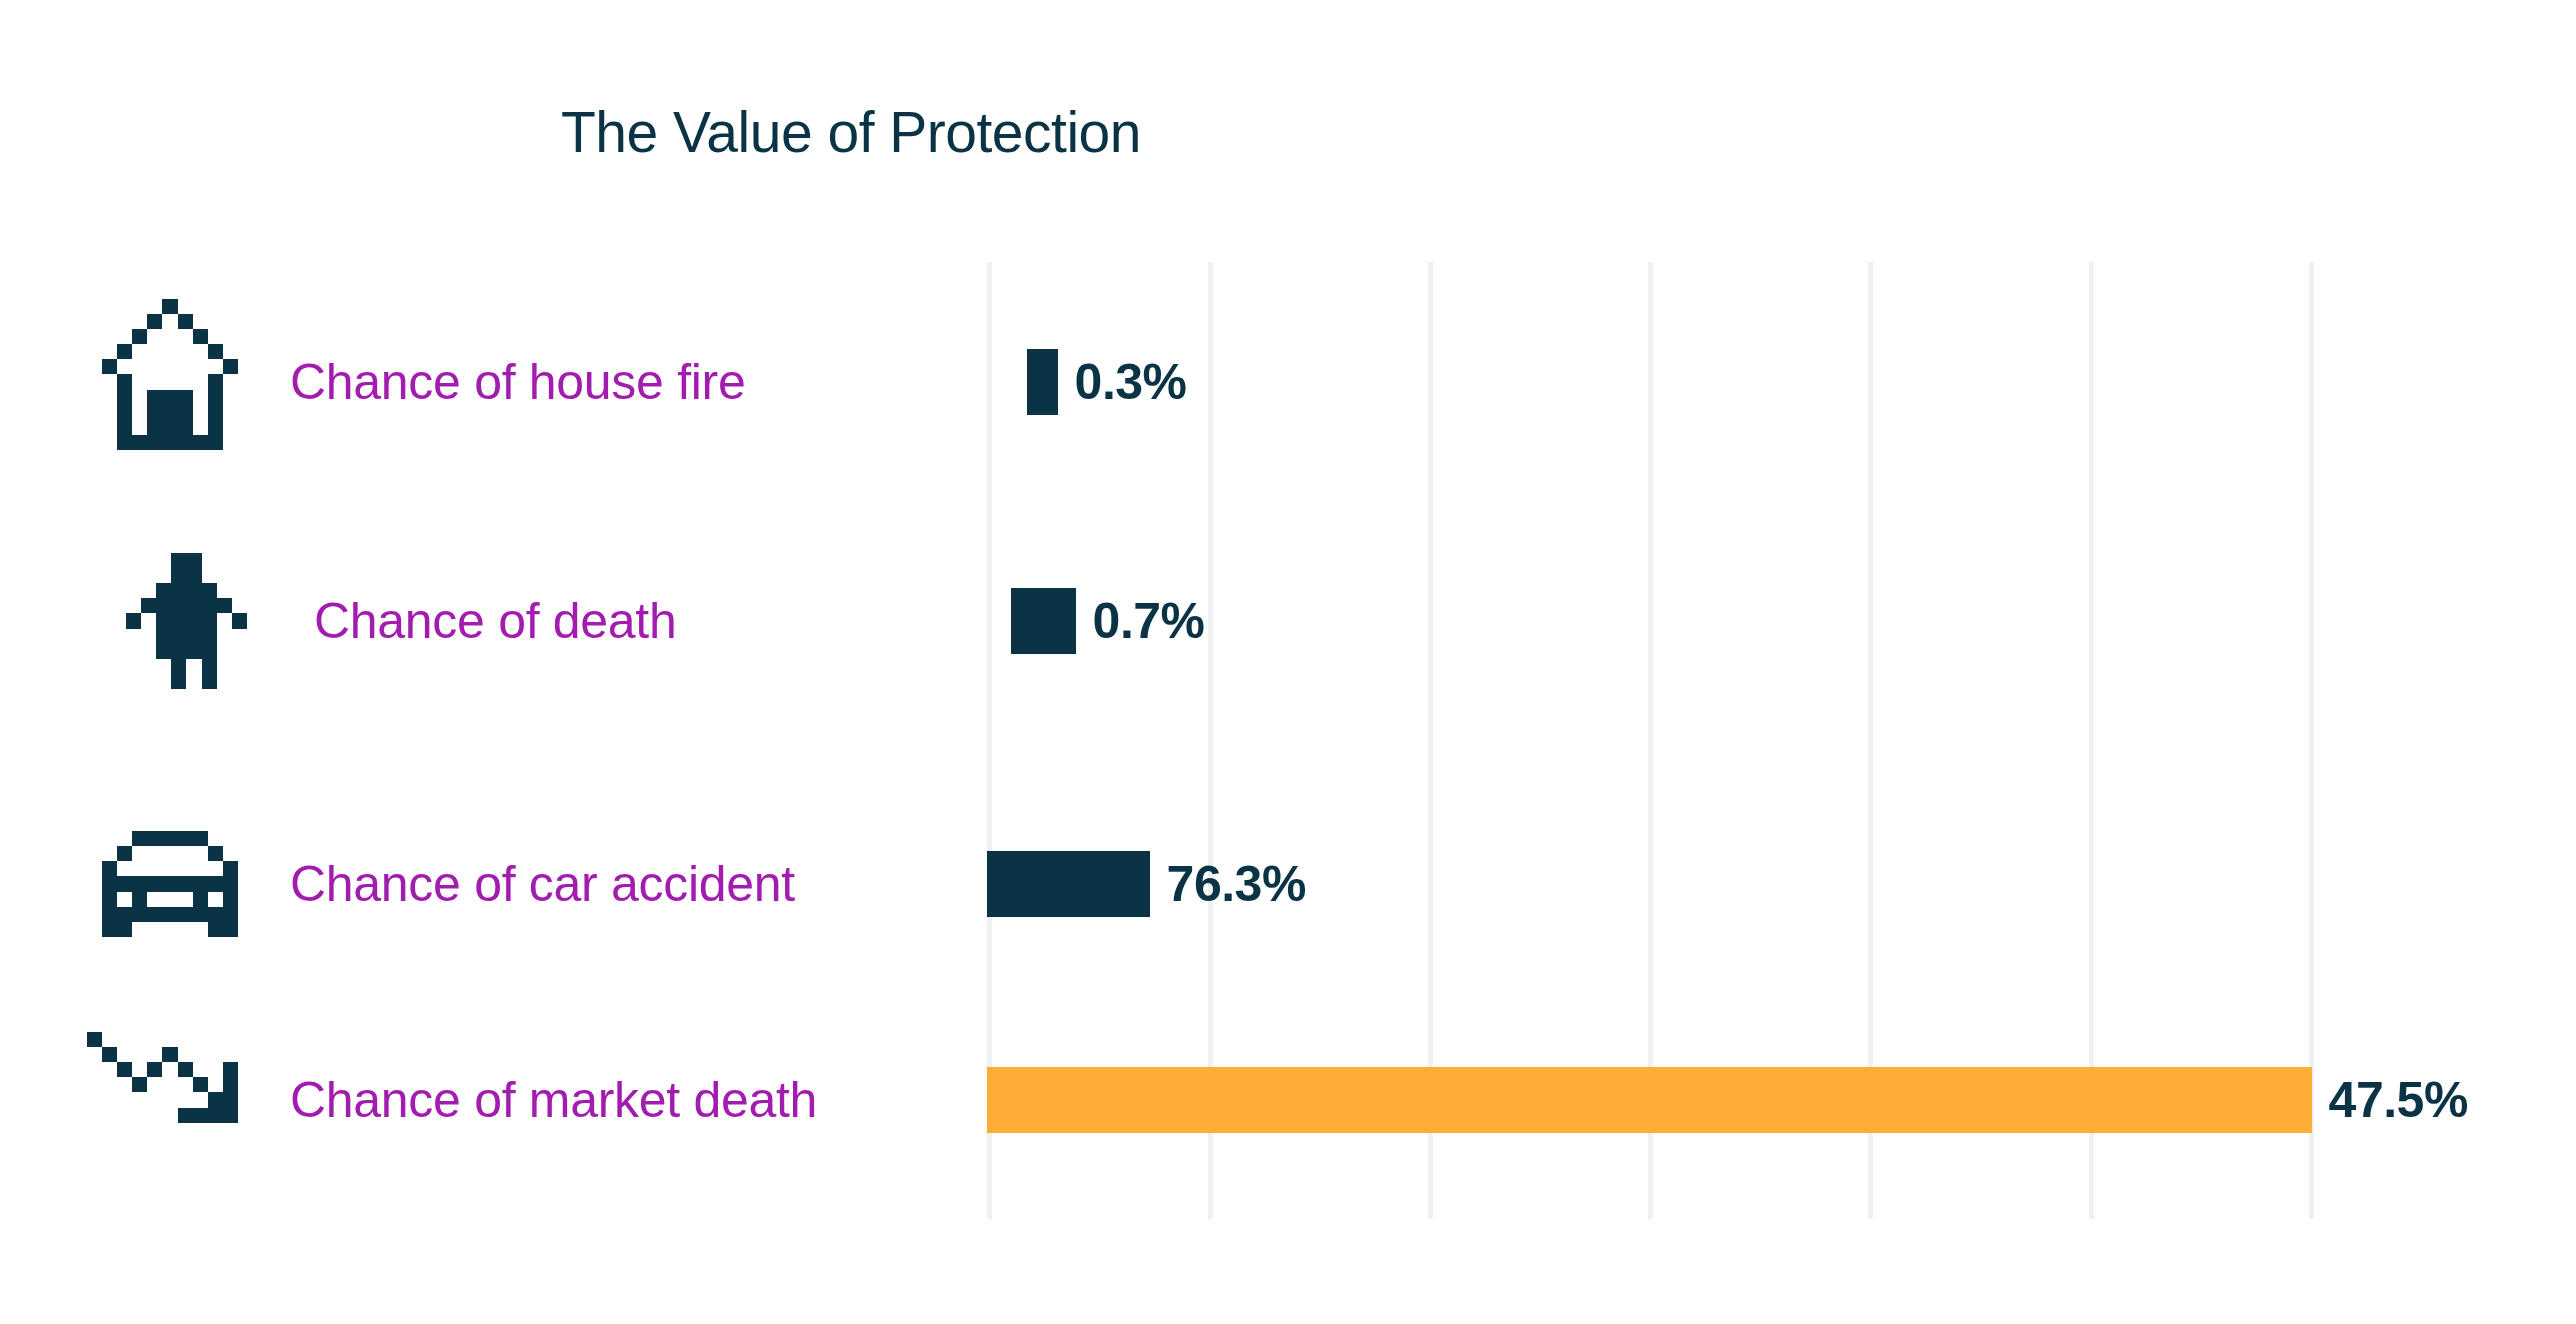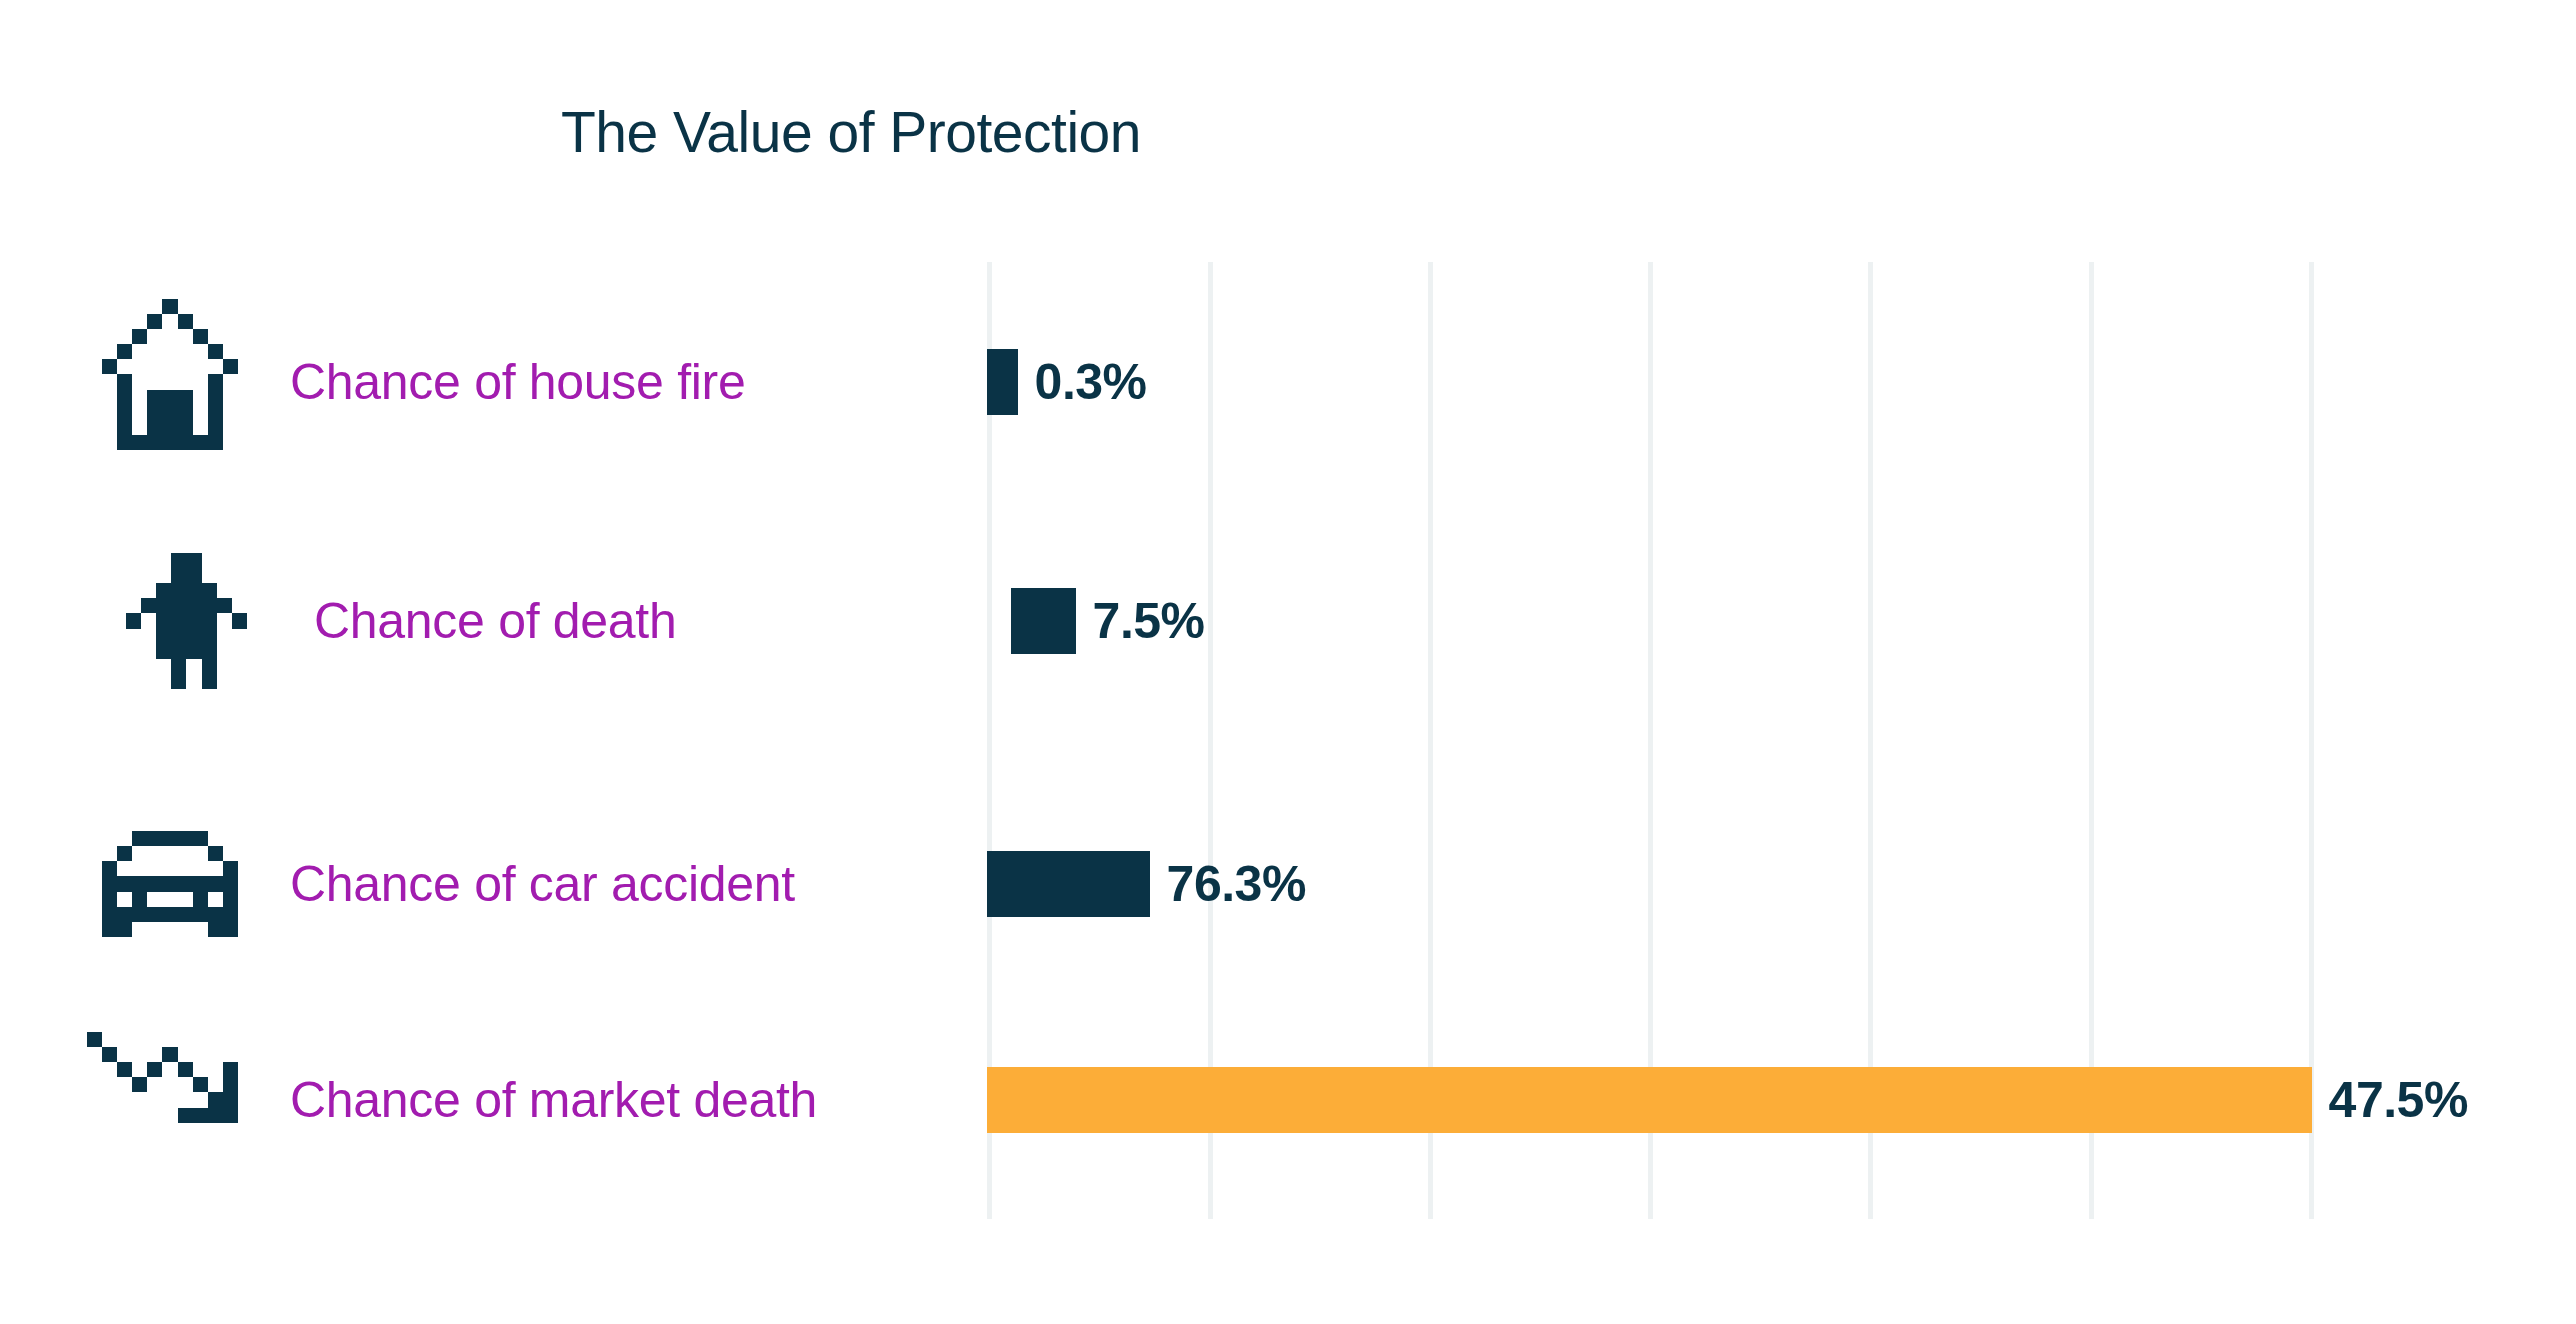--- a/index.html
+++ b/index.html
@@ -117,21 +117,21 @@
     letter-spacing: -0.5px;
   }
 
   
   .row-0 { top: 0px;   }
   .row-1 { top: 239px; margin-left: 24px; }
   .row-2 { top: 502px; }
   .row-3 { top: 718px; }
 
   
-  .row-0 .bar-wrap { height: 66px; }
+  .row-0 .bar-wrap { height: 66px; padding-left: 40px; }
   .row-0 .bar { width: 31px; }
 
   .row-1 .bar-wrap { height: 66px; }
   .row-1 .bar { width: 65px; }
 
   .row-2 .bar-wrap { height: 66px; }
   .row-2 .bar { width: 163px; }
 
   .row-3 .bar-wrap { height: 66px; }
   .row-3 .bar { width: 1325px; }
@@ -196,21 +196,21 @@
             <rect x="4" y="8" width="1" height="2"></rect>
             <rect x="6" y="8" width="1" height="2"></rect>
             <rect x="3" y="4" width="1" height="4"></rect>
             <rect x="6" y="4" width="1" height="4"></rect>
           </g>
         </svg>
       </div>
       <div class="row-label">Chance of death</div>
       <div class="bar-wrap">
         <div class="bar"></div>
-        <div class="bar-value">7.5%</div>
+        <div class="bar-value">0.7%</div>
       </div>
     </div>
 
     <div class="row row-2">
       <div class="row-icon">
         <svg viewBox="0 0 11 11" shape-rendering="crispEdges">
           <g fill="#0A3346">
             <rect x="3" y="2" width="5" height="1"></rect>
             <rect x="2" y="3" width="1" height="1"></rect>
             <rect x="8" y="3" width="1" height="1"></rect>

